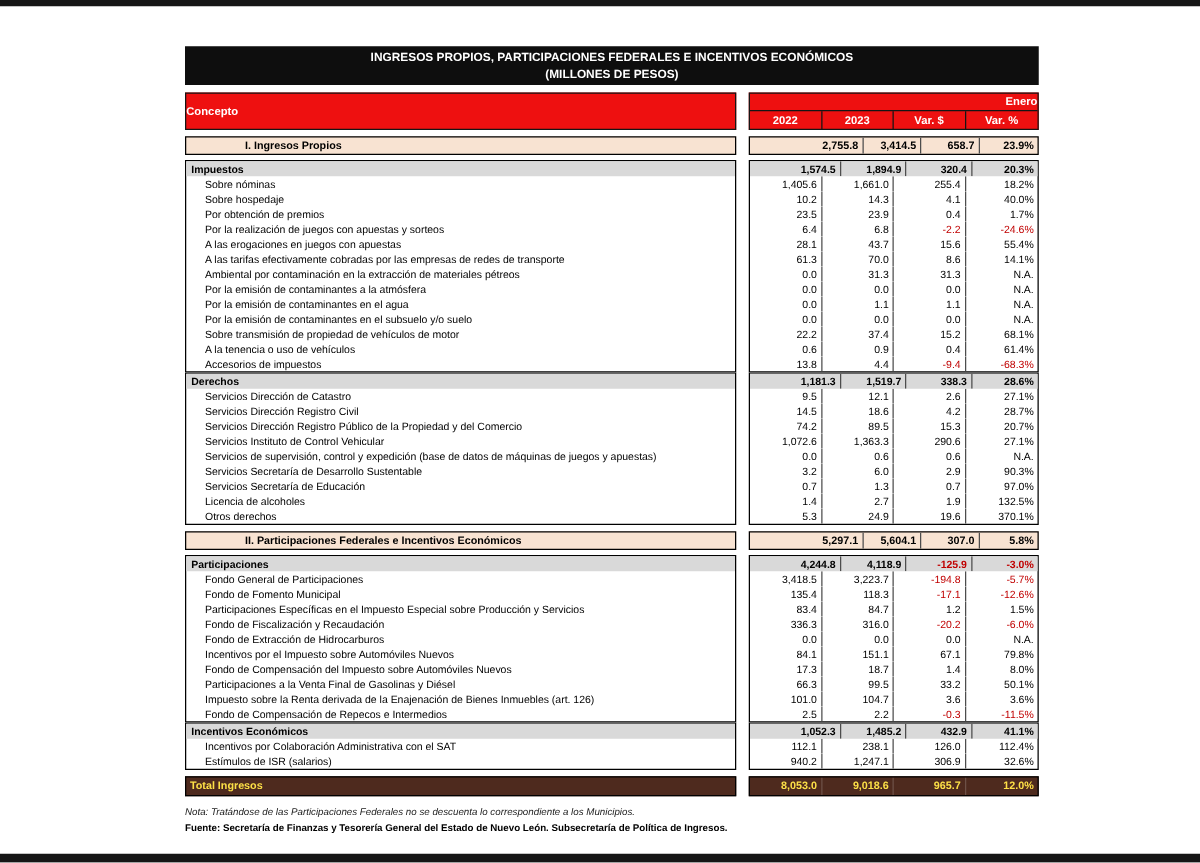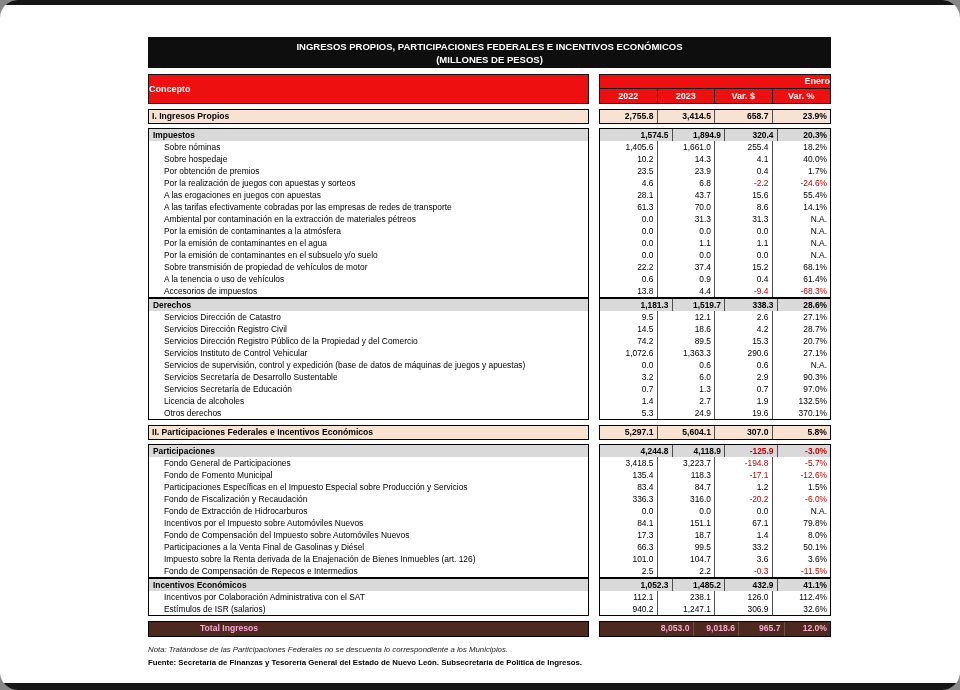--- a/index.html
+++ b/index.html
@@ -1,17 +1,17 @@
 <!DOCTYPE html>
 <html style="--red: #ee1010; --peach: #f8e3d2; --gray: #d9d9d9; --brown: #4e2a1e; --negred: #c00000; --titlebg: #0e0e0e;"><head>
 <meta charset="utf-8">
 <style>
   html,body{margin:0;padding:0;background:#888;}
   .page{position:relative;width:960px;height:690px;background:#ffffff;
-        font-family:"Liberation Sans",sans-serif;color:#000;overflow:hidden;margin:0 auto;border-radius:18px;}
+        font-family:"Liberation Sans",sans-serif;color:#000;overflow:hidden;margin:0 auto;}
   .topbar{position:absolute;top:0;left:0;width:100%;height:5px;background:#161616;}
   .bottombar{position:absolute;bottom:0;left:0;width:100%;height:7px;background:#161616;}
   .content{position:absolute;left:148px;top:37px;width:683px;}
 
   .title-band{background:var(--titlebg,#0e0e0e);color:#fff;text-align:center;font-weight:bold;
               font-size:9.5px;line-height:13px;padding:2.5px 0;}
 
   .colhead{display:flex;gap:10px;margin-top:6px;margin-bottom:5px;}
   .concepto-head{flex:1;background:var(--red,#ee1010);border:1px solid #151515;color:#fff;
                  font-weight:bold;font-size:9px;display:flex;align-items:center;justify-content:flex-start;
@@ -29,26 +29,26 @@
   .row{height:12px;line-height:12px;font-size:8.4px;white-space:nowrap;overflow:hidden;}
   .crow{padding-left:15px;}
   .crow.hdr{padding-left:4px;font-weight:bold;background:var(--gray,#d9d9d9);}
   .nrow{display:flex;}
   .nrow.hdr{background:var(--gray,#d9d9d9);font-weight:bold;padding-left:20px;}
   .ncell{width:25%;box-sizing:border-box;text-align:right;padding-right:3px;border-right:1px solid #4d4d4d;}
   .ncell:last-child{border-right:none;}
   .neg{color:var(--negred,#c00000);}
 
   .block.band{margin:5px 0 4px;}
-  .block.band .cbox,.block.band .nbox{border-width:1.5px;background:var(--peach,#f8e3d2);}
+  .block.band .cbox,.block.band .nbox{border-width:1.5px;background:var(--peach,#f8e3d2);padding-left:44px;}
   .block.band .row{height:13px;line-height:13px;font-weight:bold;font-size:8.6px;}
   .block.band .crow{padding-left:3px;}
 
   .block.total{margin-top:5px;}
-  .block.total .cbox,.block.total .nbox{border-width:1.5px;background:var(--brown,#4e2a1e);color:#f9a8d4;padding-left:48px;}
+  .block.total .cbox,.block.total .nbox{border-width:1.5px;background:var(--brown,#4e2a1e);color:#fde047;}
   .block.total .row{height:13.5px;line-height:13.5px;font-weight:bold;font-size:8.6px;}
   .block.total .crow{padding-left:3px;}
   .block.total .ncell{border-right:1px solid rgba(255,255,255,0.18);}
   .block.total .ncell:last-child{border-right:none;}
 
   .nota{font-style:italic;font-size:7.8px;margin-top:8px;color:#1c1c1c;}
   .fuente{font-weight:bold;font-size:7.8px;margin-top:4px;}
 </style>
 </head>
 <body>
@@ -127,21 +127,21 @@
               <div class="ncell">4.1</div>
               <div class="ncell">40.0%</div>
             </div>
             <div class="row nrow">
               <div class="ncell">23.5</div>
               <div class="ncell">23.9</div>
               <div class="ncell">0.4</div>
               <div class="ncell">1.7%</div>
             </div>
             <div class="row nrow">
-              <div class="ncell">4.6</div>
+              <div class="ncell">6.4</div>
               <div class="ncell">6.8</div>
               <div class="ncell neg">-2.2</div>
               <div class="ncell neg">-24.6%</div>
             </div>
             <div class="row nrow">
               <div class="ncell">28.1</div>
               <div class="ncell">43.7</div>
               <div class="ncell">15.6</div>
               <div class="ncell">55.4%</div>
             </div>

